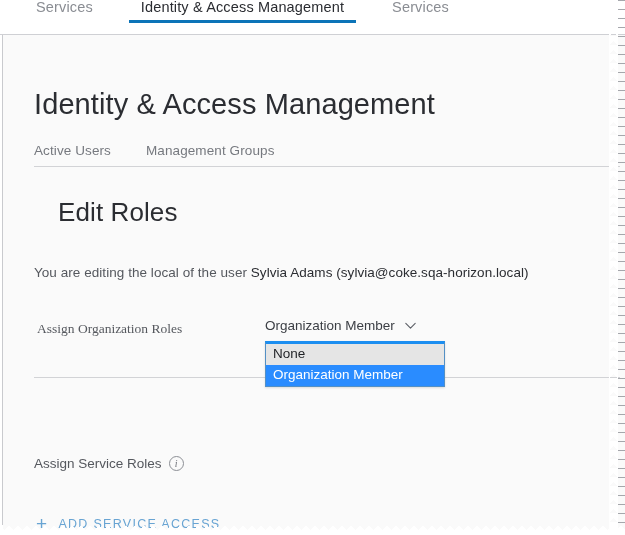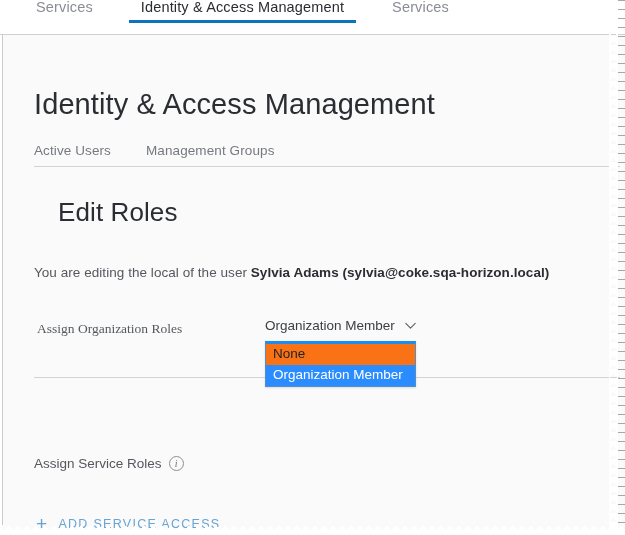--- a/index.html
+++ b/index.html
@@ -180,21 +180,21 @@
   .editing-line {
     position: absolute;
     left: 31px;
     top: 230px;
     font-size: 13.5px;
     color: #55585e;
     white-space: nowrap;
     letter-spacing: .05px;
   }
   .editing-line b {
-    font-weight: 700;
+    font-weight: 400;
     color: #2b2d32;
   }
 
   
   .org-label {
     position: absolute;
     left: 34px;
     top: 286px;
     font-size: 13.5px;
     color: #55585e;
@@ -220,22 +220,22 @@
   .chev {
     margin-left: 10px;
     display: inline-block;
     line-height: 0;
   }
 
   .dropdown {
     position: absolute;
     left: 0;
     top: 23px;
-    width: 151px;
-    background: #f97316;
+    width: 180px;
+    background: #e5e5e5;
     border: 1px solid #5390c5;
     border-top: 3px solid #1c8ef0;
     box-sizing: border-box;
     box-shadow: 0 1px 2px rgba(0,0,0,0.12);
   }
   .opt {
     font-size: 13.5px;
     color: #1e2024;
     padding: 2px 6px 3px 7px;
     line-height: 16px;

